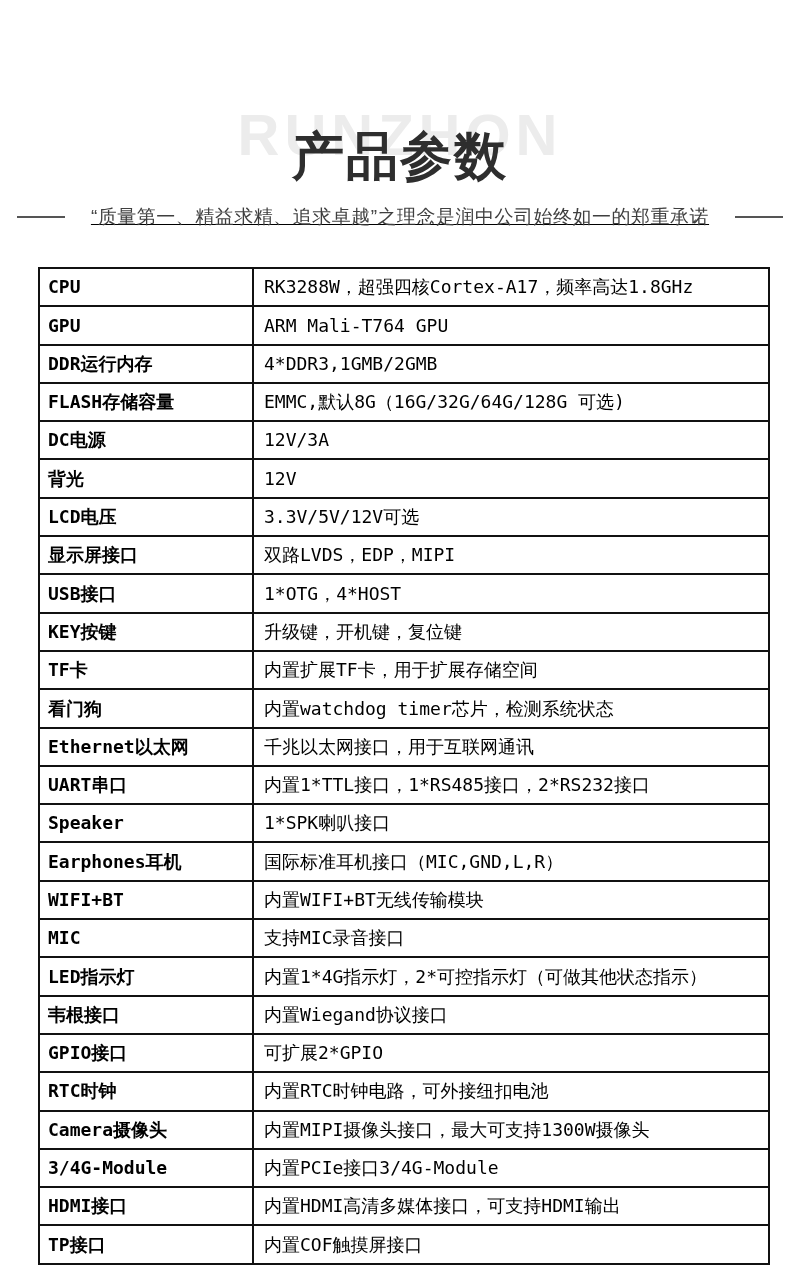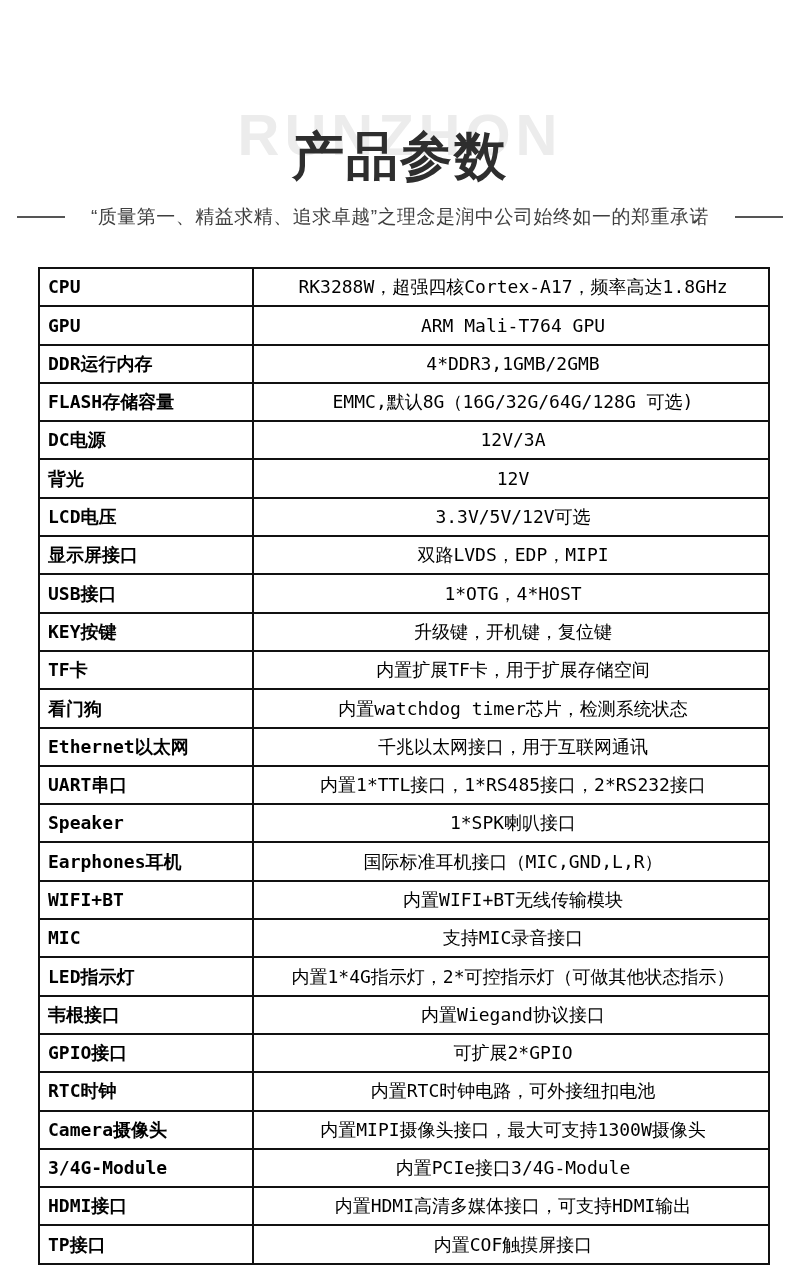--- a/index.html
+++ b/index.html
@@ -43,20 +43,21 @@
     letter-spacing:2px;
   }
   .subtitle-row{
     position:relative;
     z-index:1;
     margin-top:22px;
     display:flex;
     align-items:center;
     justify-content:center;
     gap:26px;
+    text-decoration:underline;
   }
   .subtitle-dash{
     width:48px;height:0;
     border-top:2px solid #555;
   }
   .subtitle-text{
     font-family:"Liberation Sans","DejaVu Sans",sans-serif;
     font-size:19px;
     color:#3f3f3f;
     letter-spacing:0.5px;
@@ -77,21 +78,20 @@
     overflow:hidden;
     white-space:nowrap;
   }
   td.label{
     width:200px;
     font-weight:bold;
     padding:0 4px 0 8px;
   }
   td.value{
     padding:0 6px 0 10px;
-    text-align:center;
   }
 </style>
 </head>
 <body>
 
 <div class="header">
   <div class="watermark">RUNZHON</div>
   <h1 class="page-title">产品参数</h1>
   <div class="subtitle-row">
     <span class="subtitle-dash"></span>

